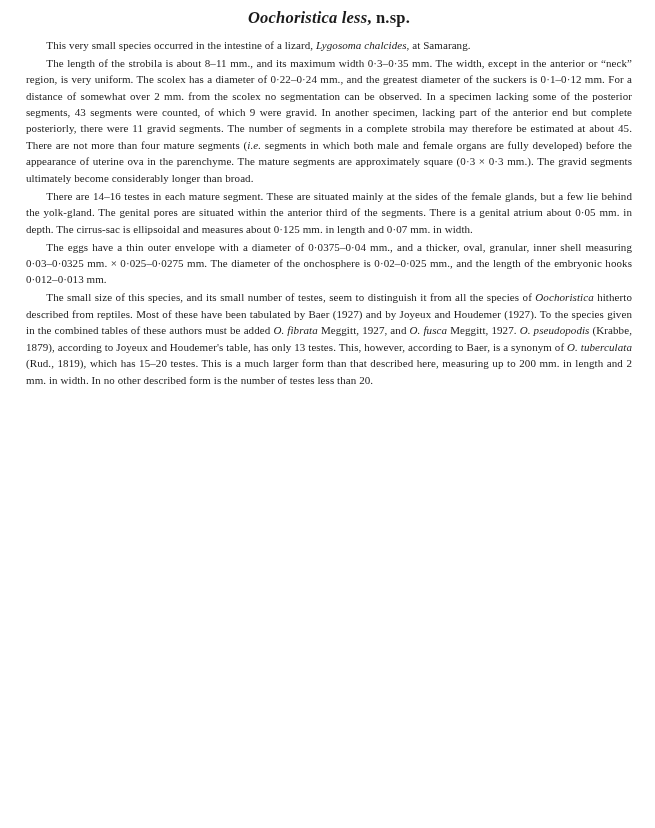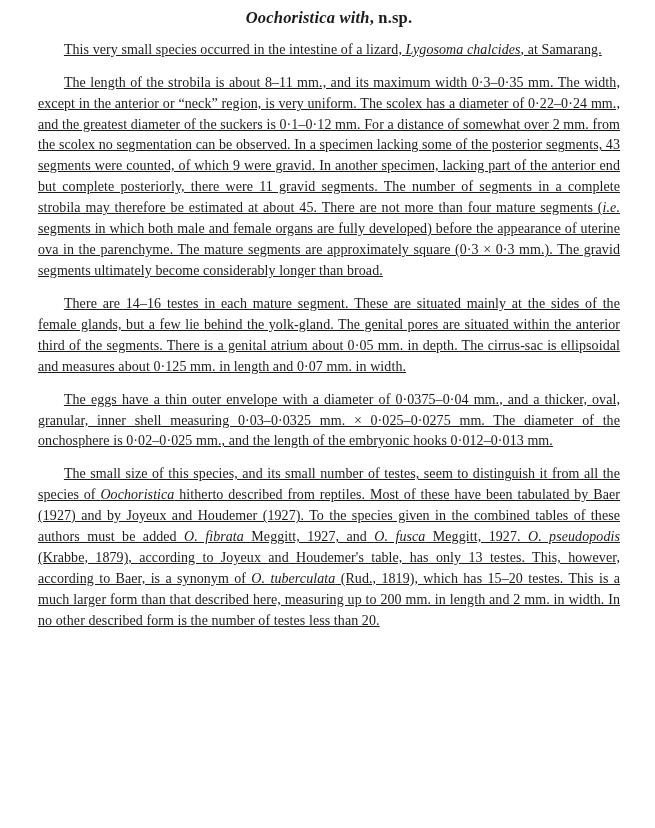--- a/index.html
+++ b/index.html
@@ -32,44 +32,43 @@
     font-size: 16.5px;
     font-style: italic;
     letter-spacing: 0.2px;
     margin: 0 0 9px 0;
     line-height: 1.2;
   }
   .title .roman {
     font-style: normal;
   }
   p.para {
-    margin: 12px;
-    font-size: 14px;
+    margin: 0;
+    font-size: 11px;
     line-height: 1.495;
     text-align: justify;
     text-justify: inter-word;
     text-indent: 1.85em;
     hyphens: none;
     letter-spacing: 0.08px;
-    text-decoration: underline;
   }
   p.para + p.para {
     margin-top: 1.5px;
   }
   i, .it {
     font-style: italic;
   }
 </style>
 </head>
 <body>
 
 <div class="page">
   <div class="content">
 
-    <h1 class="title"><span class="it">Oochoristica with</span><span class="roman">, n.sp.</span></h1>
+    <h1 class="title"><span class="it">Oochoristica less</span><span class="roman">, n.sp.</span></h1>
 
     <p class="para">This very small species occurred in the intestine of a lizard, <i>Lygosoma chalcides</i>, at Samarang.</p>
 
     <p class="para">The length of the strobila is about 8–11 mm., and its maximum width 0·3–0·35 mm. The width, except in the anterior or “neck” region, is very uniform. The scolex has a diameter of 0·22–0·24 mm., and the greatest diameter of the suckers is 0·1–0·12 mm. For a distance of somewhat over 2 mm. from the scolex no segmentation can be observed. In a specimen lacking some of the posterior segments, 43 segments were counted, of which 9 were gravid. In another specimen, lacking part of the anterior end but complete posteriorly, there were 11 gravid segments. The number of segments in a complete strobila may therefore be estimated at about 45. There are not more than four mature segments (<i>i.e.</i> segments in which both male and female organs are fully developed) before the appearance of uterine ova in the parenchyme. The mature segments are approximately square (0·3 × 0·3 mm.). The gravid segments ultimately become considerably longer than broad.</p>
 
     <p class="para">There are 14–16 testes in each mature segment. These are situated mainly at the sides of the female glands, but a few lie behind the yolk-gland. The genital pores are situated within the anterior third of the segments. There is a genital atrium about 0·05 mm. in depth. The cirrus-sac is ellipsoidal and measures about 0·125 mm. in length and 0·07 mm. in width.</p>
 
     <p class="para">The eggs have a thin outer envelope with a diameter of 0·0375–0·04 mm., and a thicker, oval, granular, inner shell measuring 0·03–0·0325 mm. × 0·025–0·0275 mm. The diameter of the onchosphere is 0·02–0·025 mm., and the length of the embryonic hooks 0·012–0·013 mm.</p>
 
     <p class="para">The small size of this species, and its small number of testes, seem to distinguish it from all the species of <i>Oochoristica</i> hitherto described from reptiles. Most of these have been tabulated by Baer (1927) and by Joyeux and Houdemer (1927). To the species given in the combined tables of these authors must be added <i>O. fibrata</i> Meggitt, 1927, and <i>O. fusca</i> Meggitt, 1927. <i>O. pseudopodis</i> (Krabbe, 1879), according to Joyeux and Houdemer's table, has only 13 testes. This, however, according to Baer, is a synonym of <i>O. tuberculata</i> (Rud., 1819), which has 15–20 testes. This is a much larger form than that described here, measuring up to 200 mm. in length and 2 mm. in width. In no other described form is the number of testes less than 20.</p>

